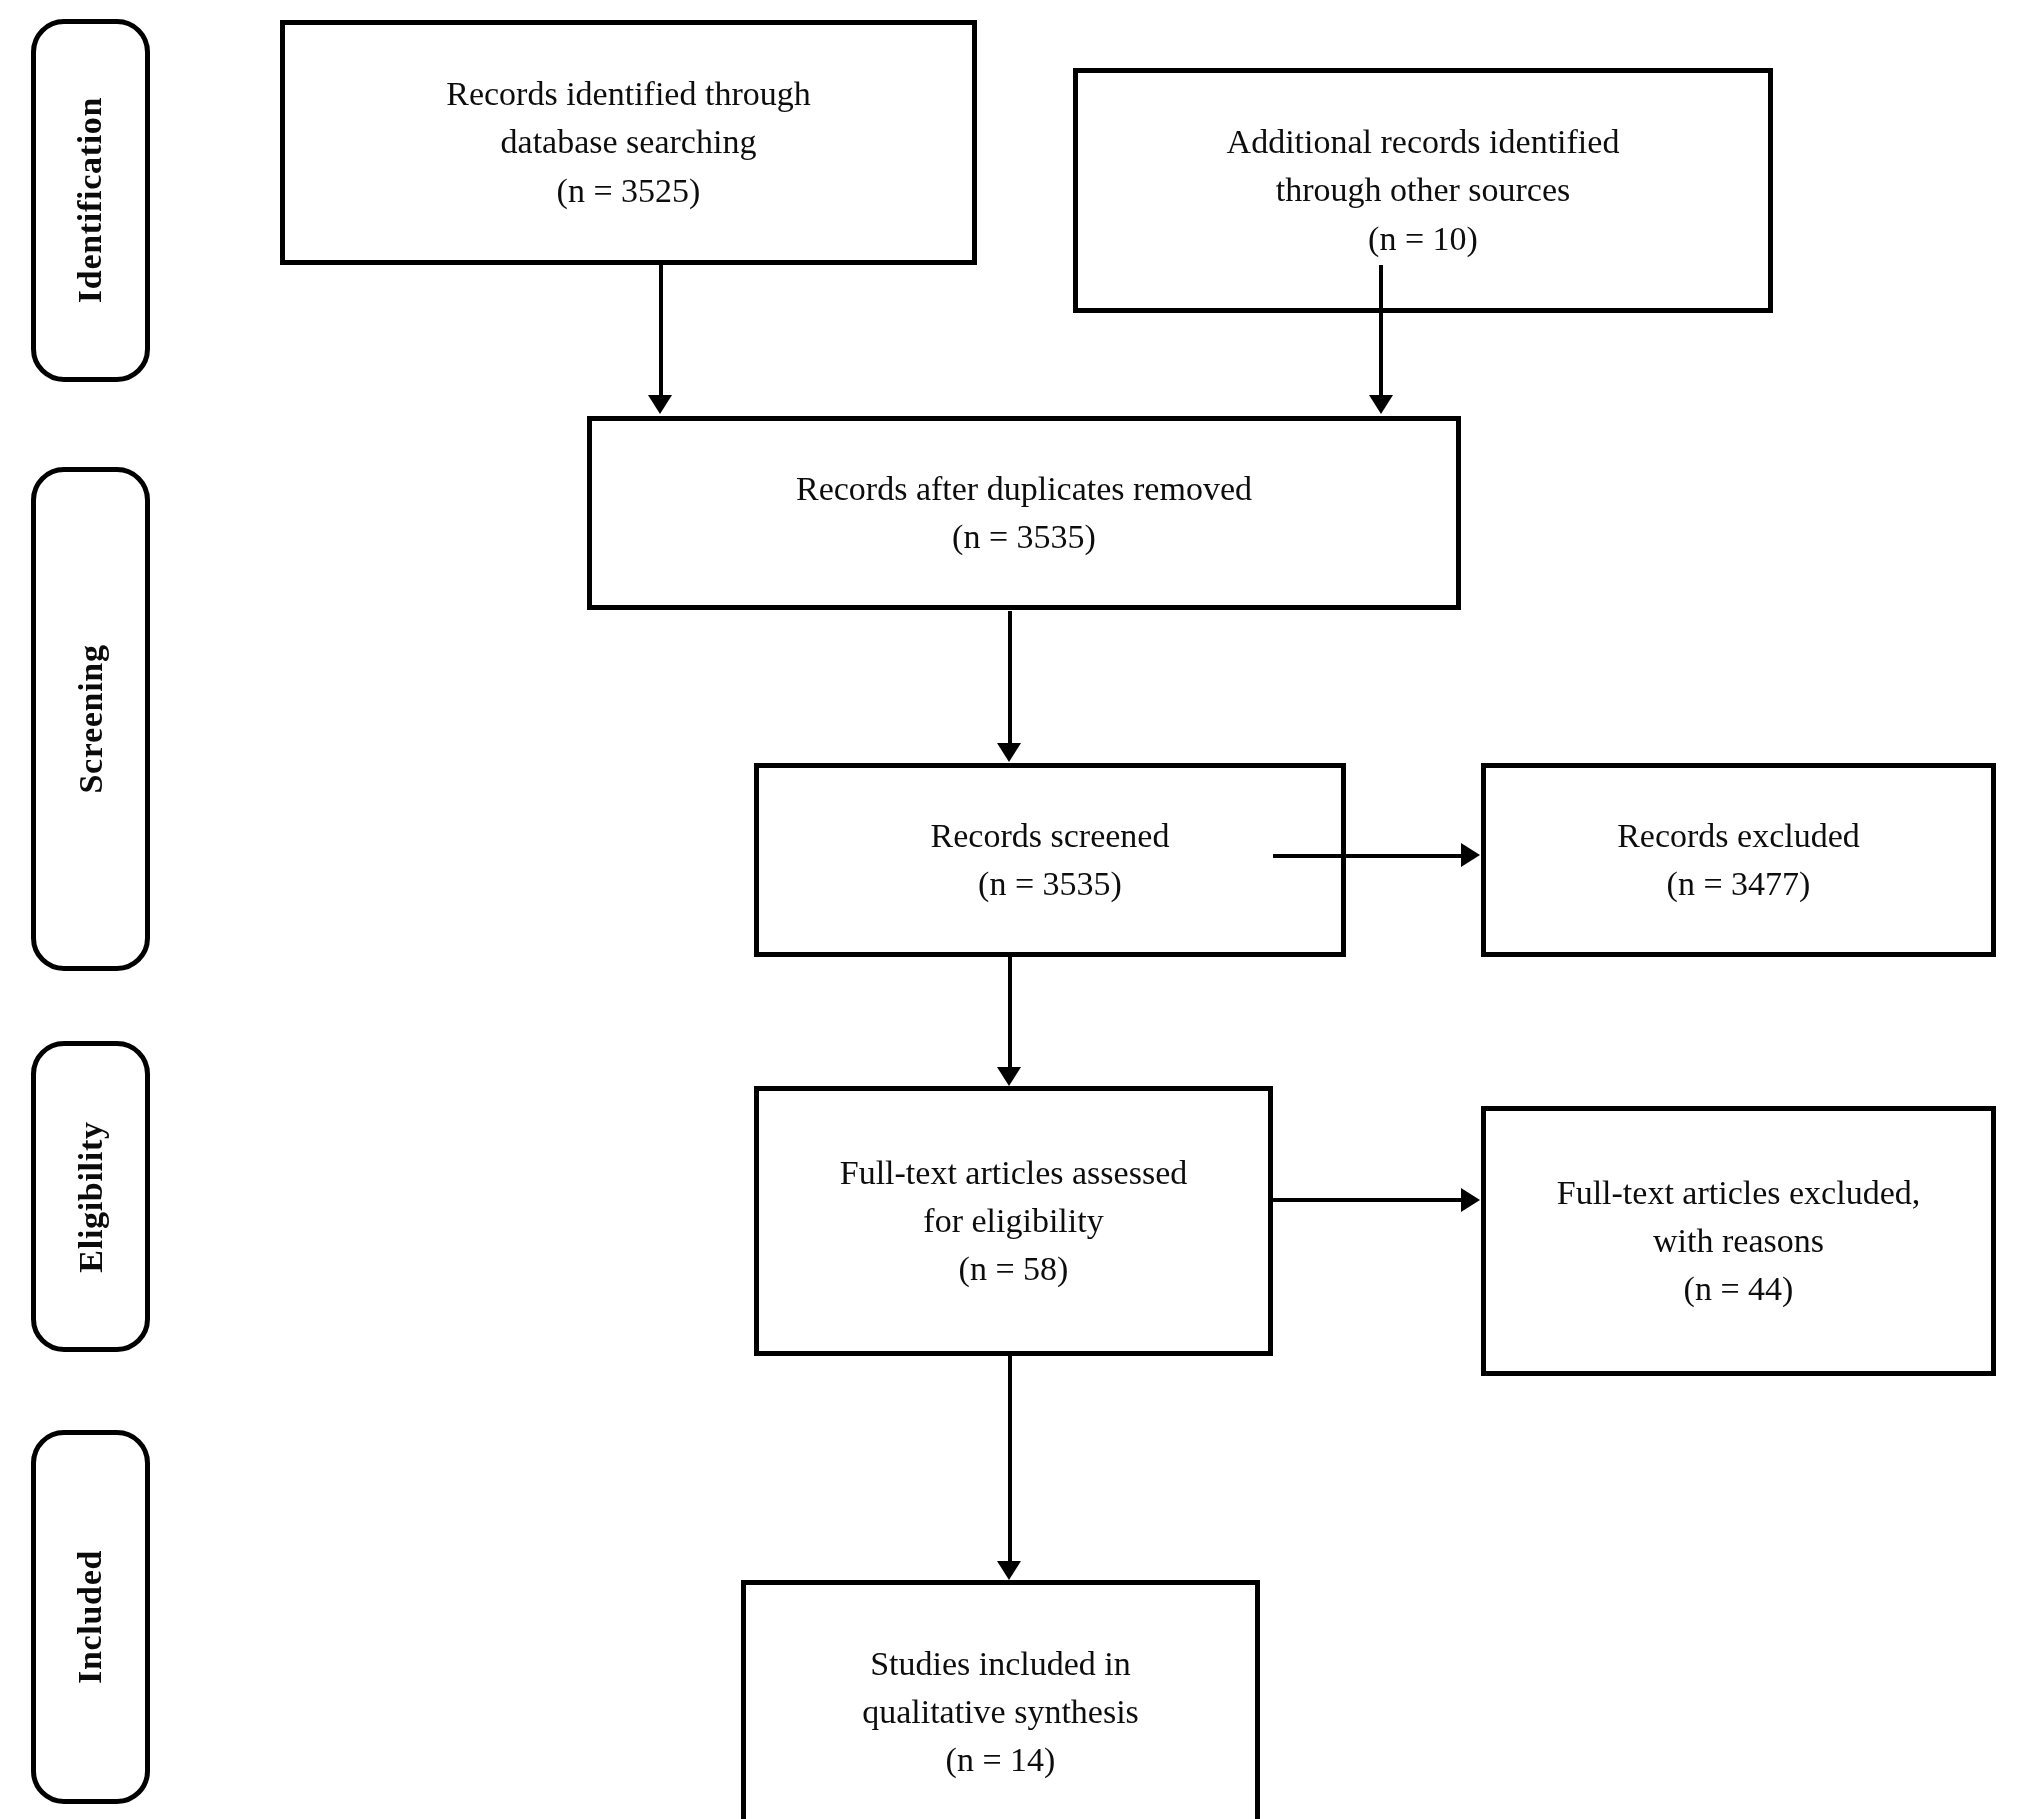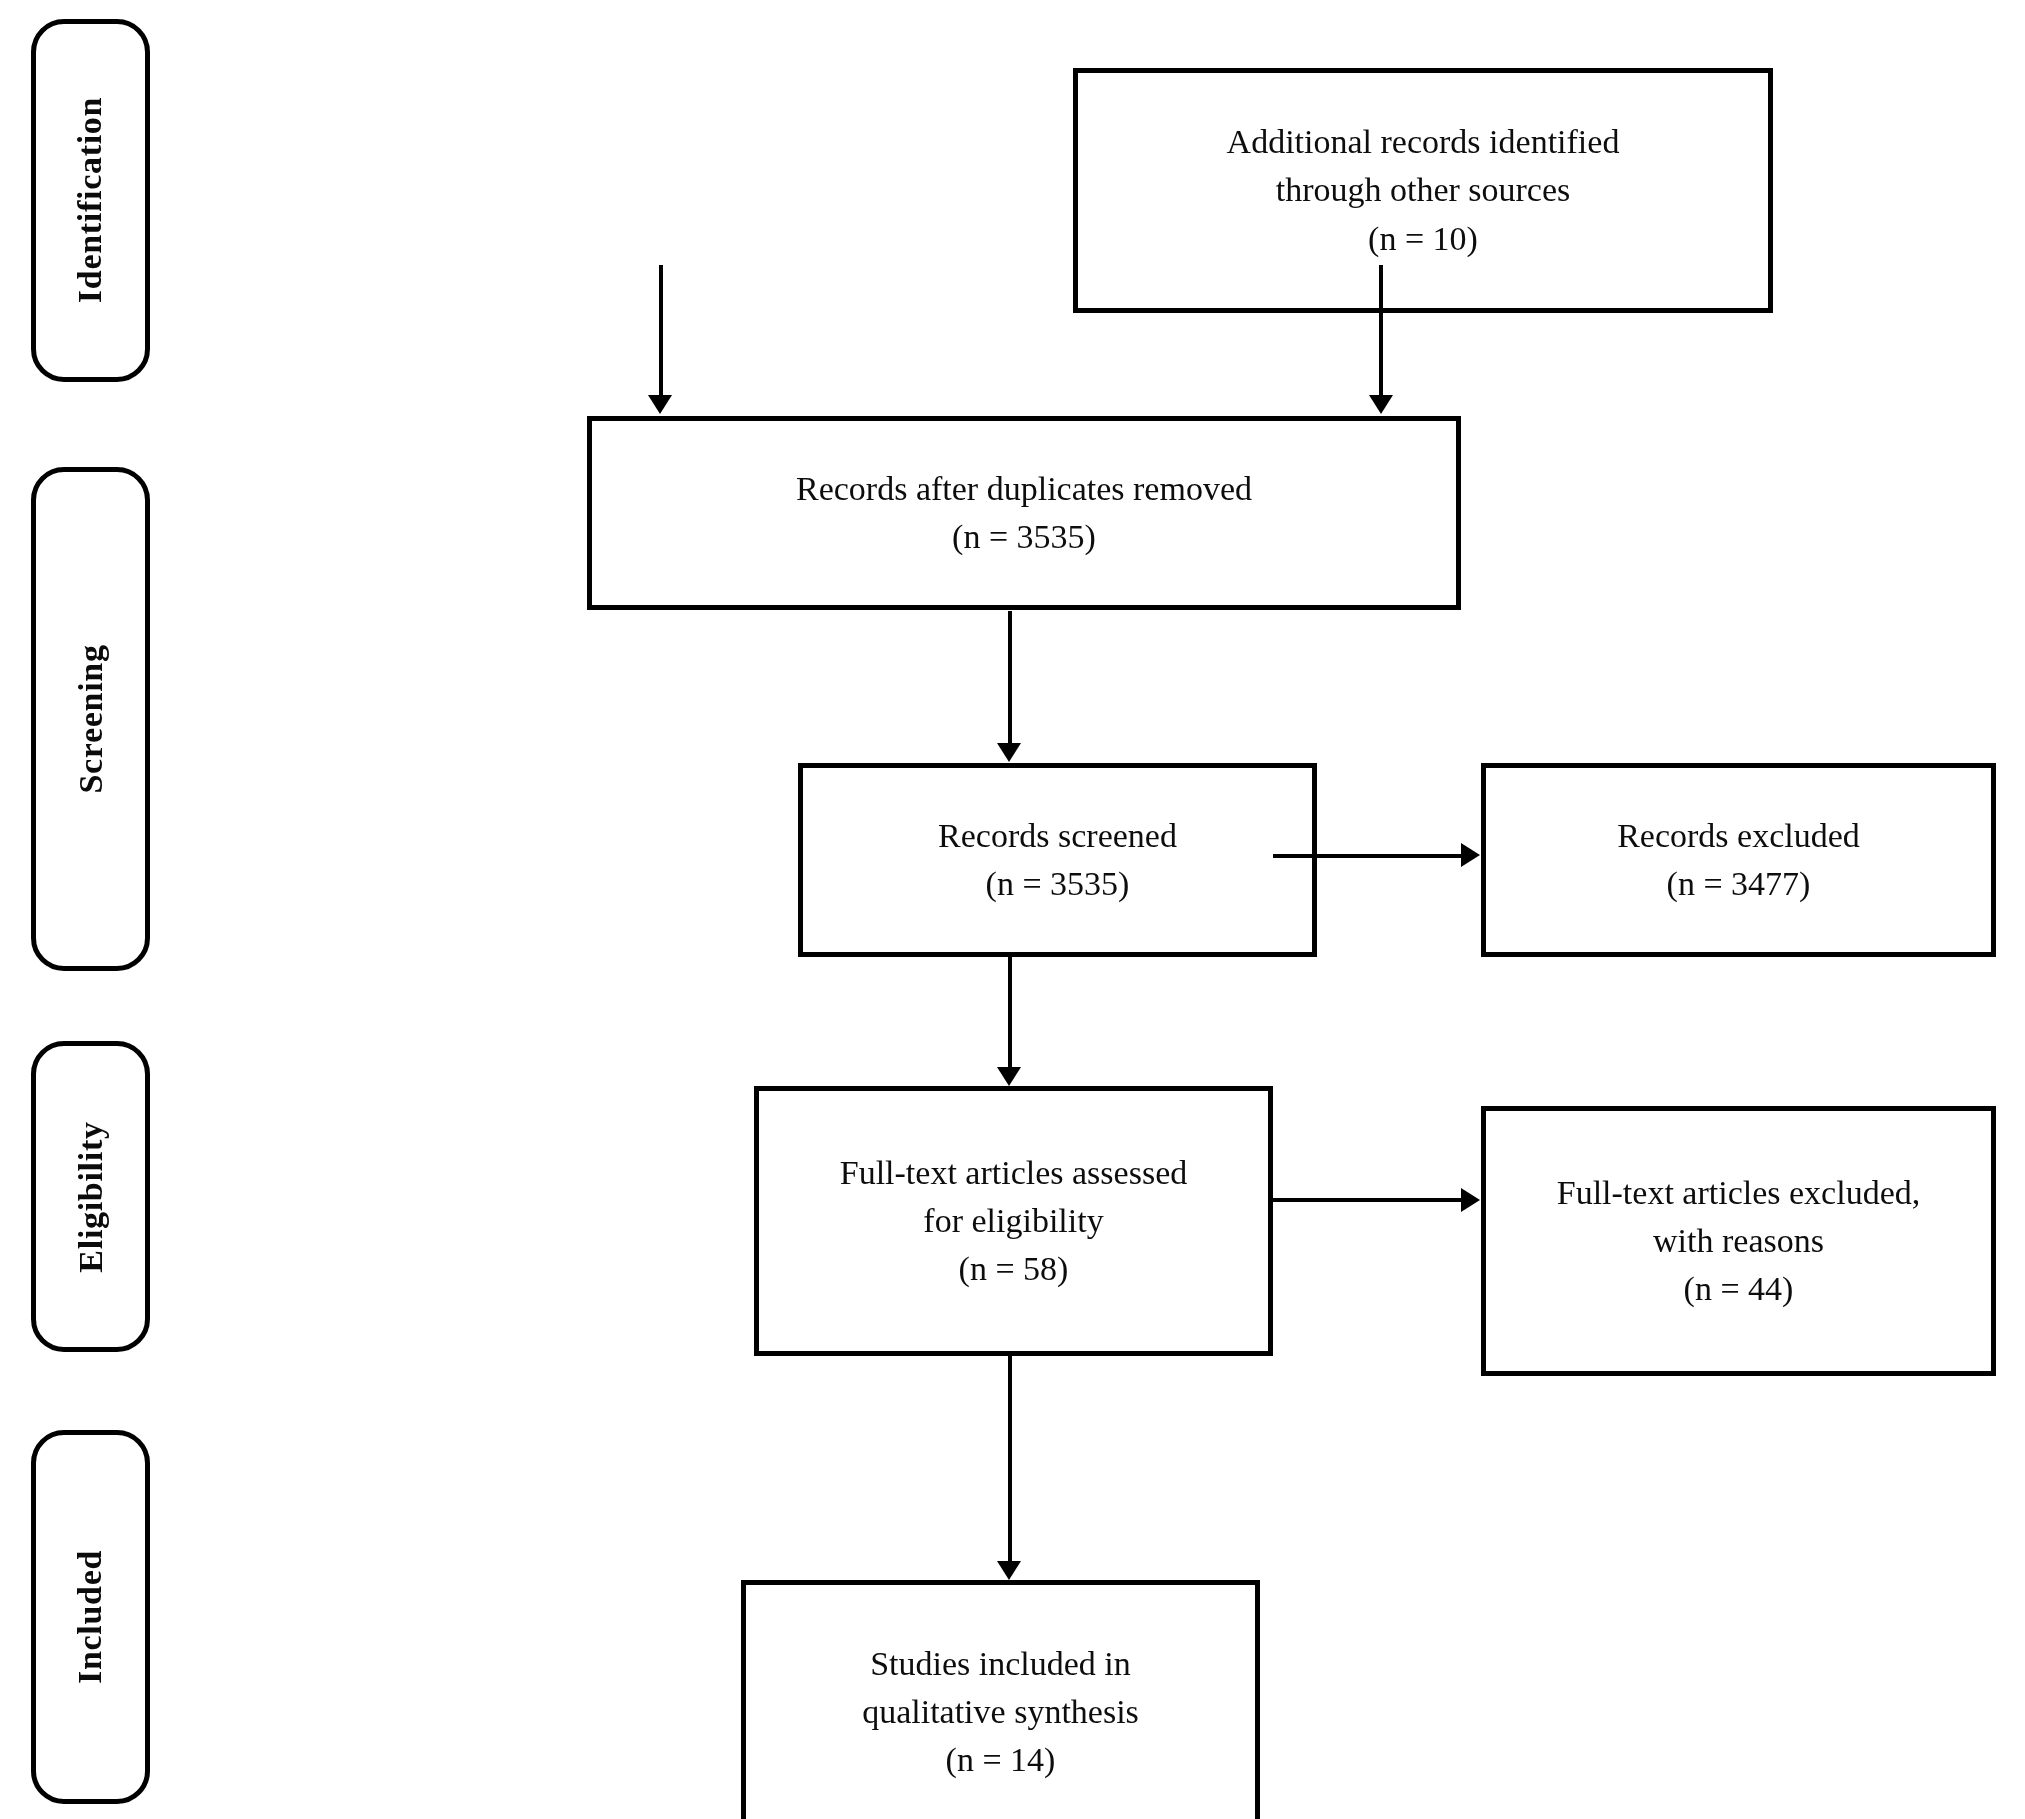--- a/index.html
+++ b/index.html
@@ -99,20 +99,25 @@
   </div>
 
   <div class="phase-label" style="left:31px; top:1041px; width:119px; height:311px;">
     <span class="phase-text">Eligibility</span>
   </div>
 
   <div class="phase-label" style="left:31px; top:1430px; width:119px; height:374px;">
     <span class="phase-text">Included</span>
   </div>
 
+  <div class="flow-box" style="left:280px; top:20px; width:697px; height:245px;">
+    <span class="box-text">Records identified  through
+database  searching
+(n = 3525)</span>
+  </div>
 
   <div class="flow-box" style="left:1073px; top:20px; width:700px; height:245px;margin-top:48px;">
     <span class="box-text">Additional  records identified
 through other  sources
 (n = 10)</span>
   </div>
 
   <div class="v-line" style="left:659px; top:265px; width:4.4px; height:132px;"></div>
   <div class="arrow-down" style="left:648px; top:395px;"></div>
 
@@ -120,21 +125,21 @@
   <div class="arrow-down" style="left:1369px; top:395px;"></div>
 
   <div class="flow-box" style="left:587px; top:416px; width:874px; height:194px;">
     <span class="box-text">Records after  duplicates  removed
 (n = 3535)</span>
   </div>
 
   <div class="v-line" style="left:1008px; top:611px; width:4.4px; height:134px;"></div>
   <div class="arrow-down" style="left:997px; top:743px;"></div>
 
-  <div class="flow-box" style="left:798px; top:763px; width:519px; height:194px;">
+  <div class="flow-box" style="left:754px; top:763px; width:592px; height:194px;">
     <span class="box-text">Records screened
 (n = 3535)</span>
   </div>
 
   <div class="flow-box" style="left:1481px; top:763px; width:515px; height:194px;">
     <span class="box-text">Records excluded
 (n = 3477)</span>
   </div>
 
   <div class="h-line" style="left:1273px; top:854px; width:190px; height:4.4px;"></div>

